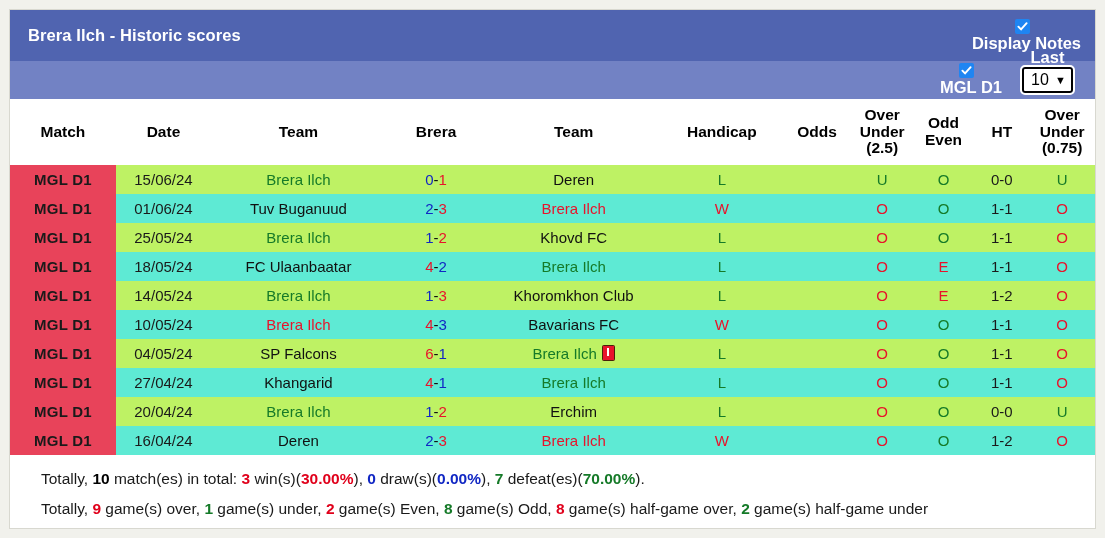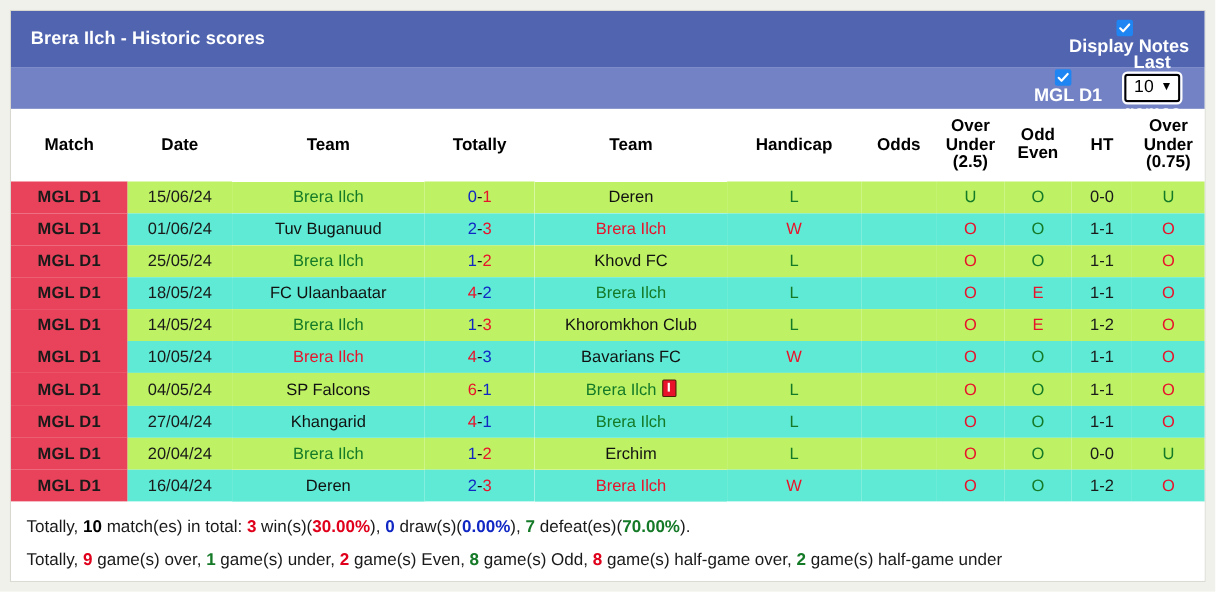--- a/index.html
+++ b/index.html
@@ -169,21 +169,21 @@
 
   
   .footer {
     padding: 9px 14px 4px 14px;
     font-size: 15.5px;
     color: #1a1a1a;
     line-height: 1.9;
     background: #ffffff;
     flex: 1 1 auto;
   }
-  .footer .line { white-space: nowrap; }
+  .footer .line { white-space: nowrap; margin-left: 17px; }
   .footer b { font-weight: bold; }
   .f-red   { color: #e0001b; font-weight: bold; }
   .f-blue  { color: #1127c4; font-weight: bold; }
   .f-green { color: #157a28; font-weight: bold; }
   .f-black { color: #000000; font-weight: bold; }
 </style>
 </head>
 <body>
 
 <div id="page">
@@ -235,21 +235,21 @@
           <col style="width:58px">
           <col style="width:58px">
         <col style="width:52px">
           <col style="width:62px">
       </colgroup>
       <thead>
         <tr>
           <th><span>Match</span></th>
           <th><span>Date</span></th>
           <th><span>Team</span></th>
-          <th><span>Totally</span></th>
+          <th><span>Brera</span></th>
           <th><span>Team</span></th>
           <th><span>Handicap</span></th>
           <th><span>Odds</span></th>
           <th>
             <span>Over</span><br>
             <span>Under</span><br>
             <span>(2.5)</span>
           </th>
           <th>
             <span>Odd</span><br>

